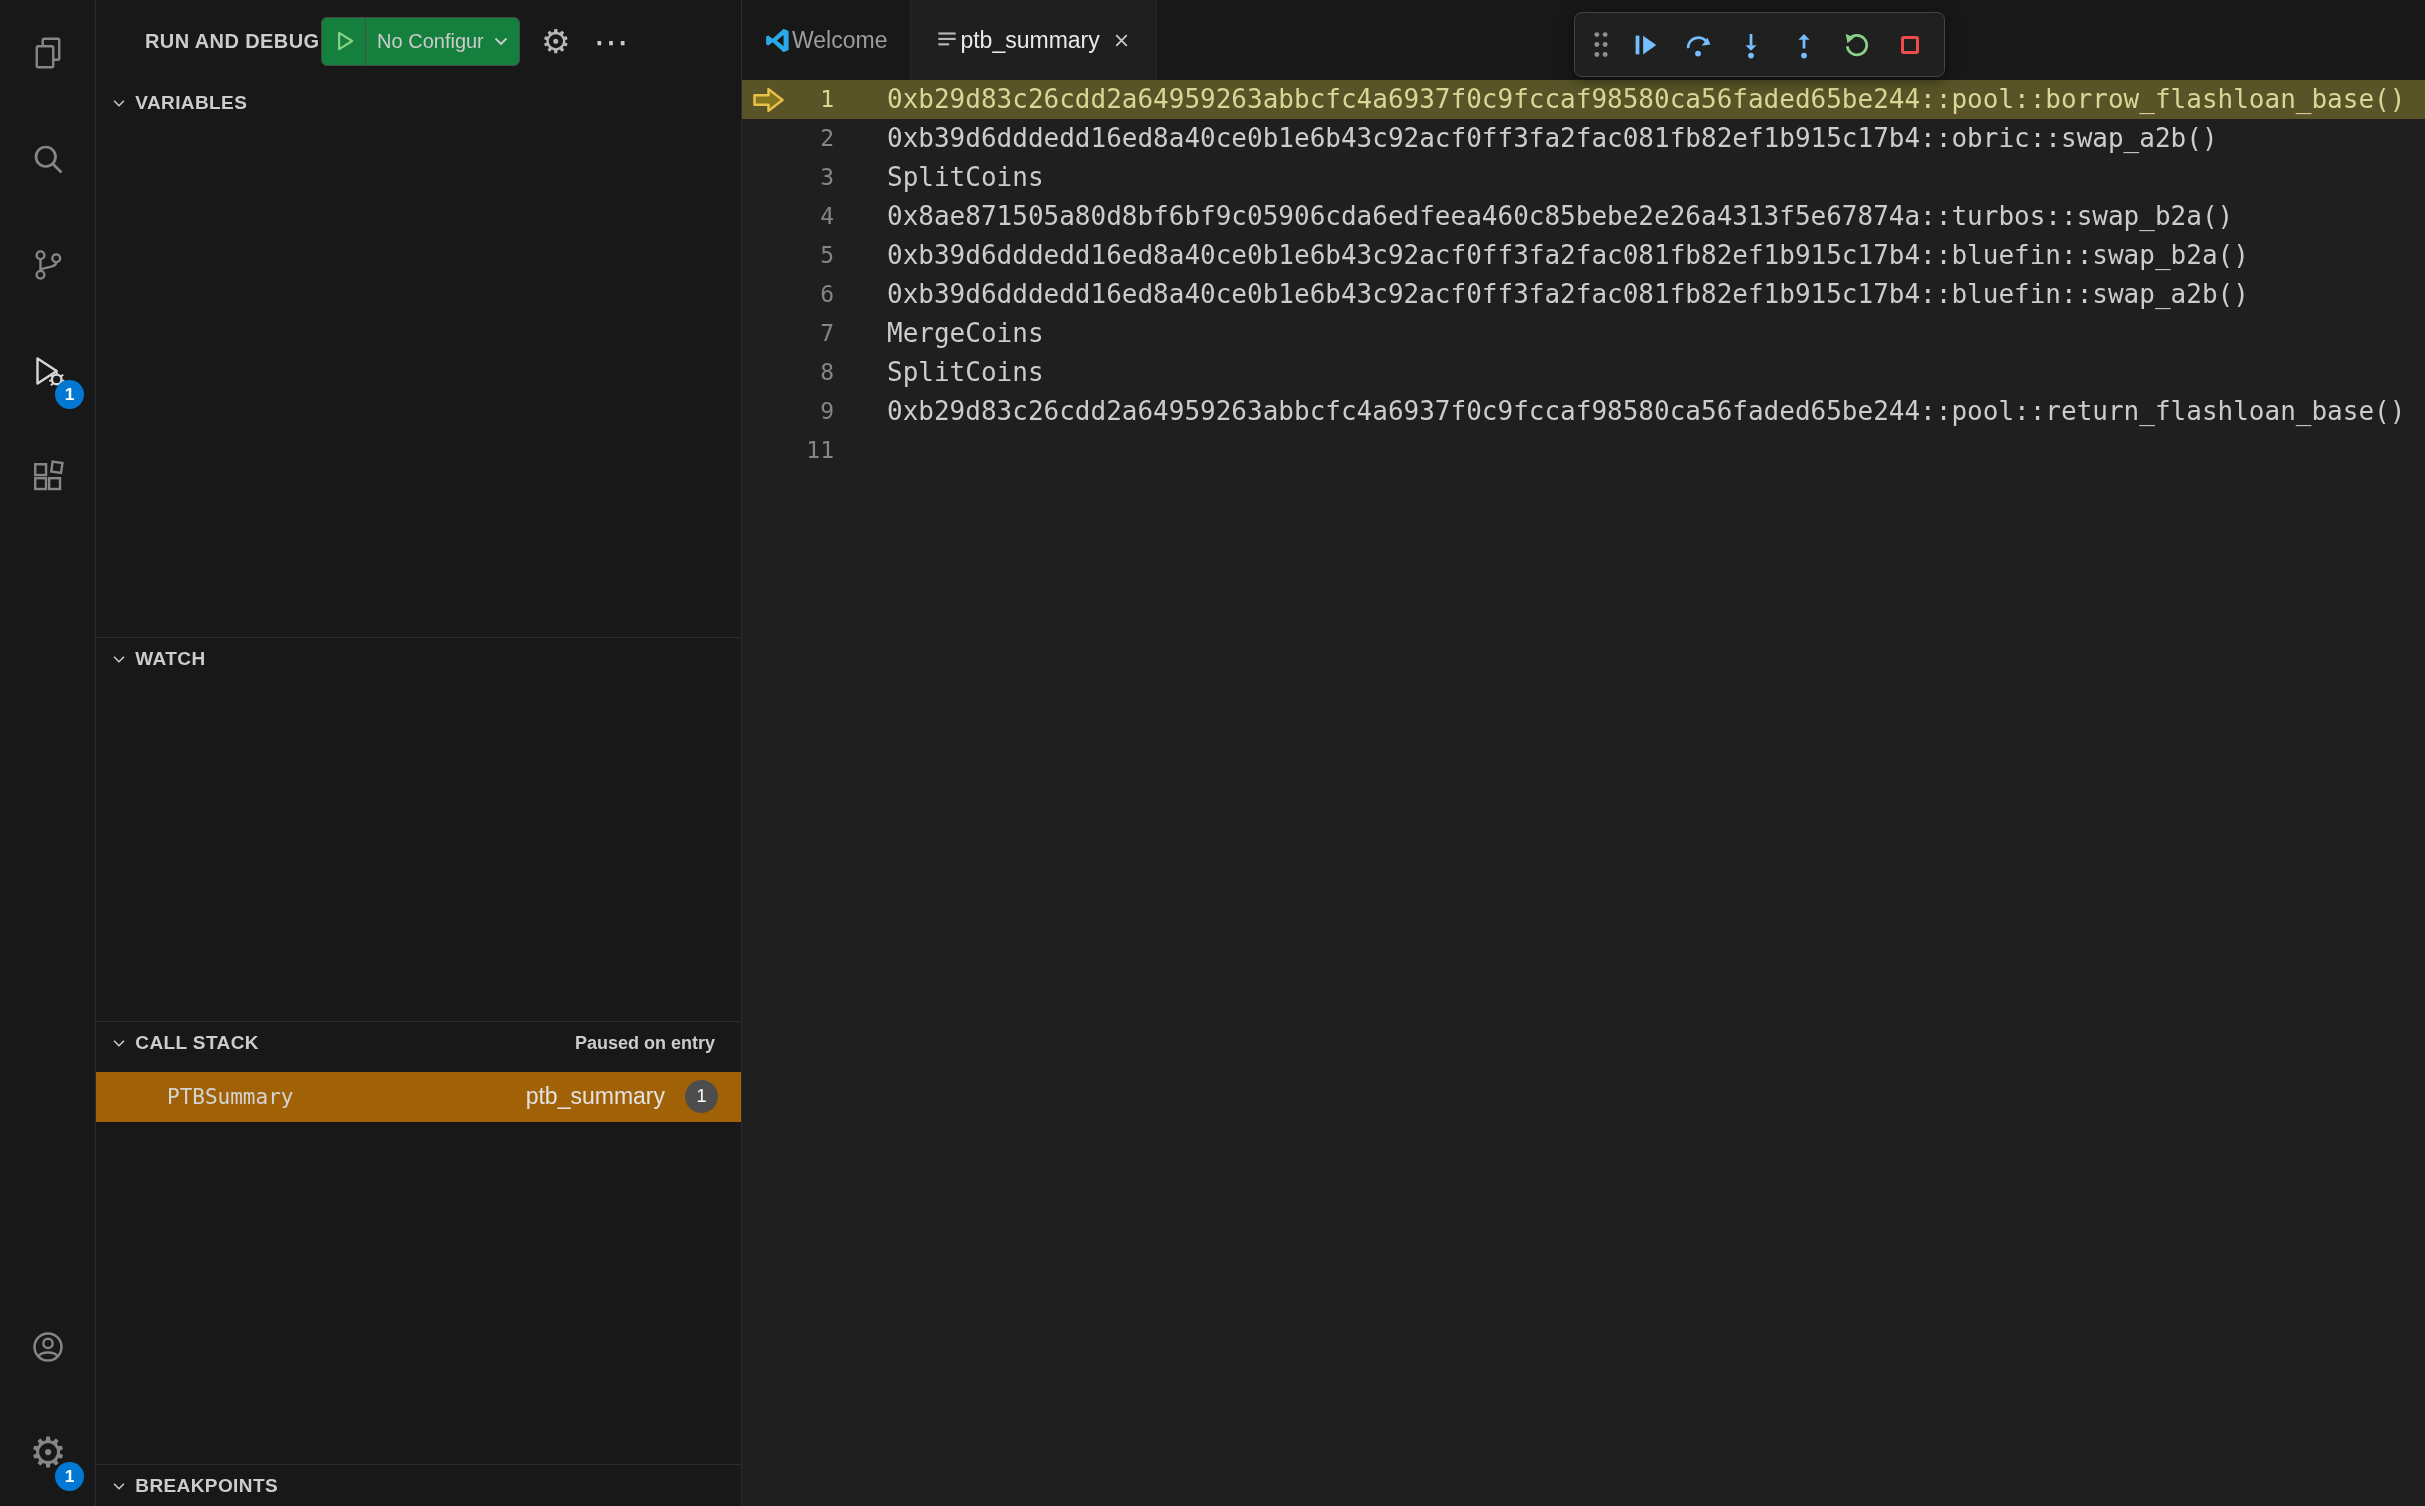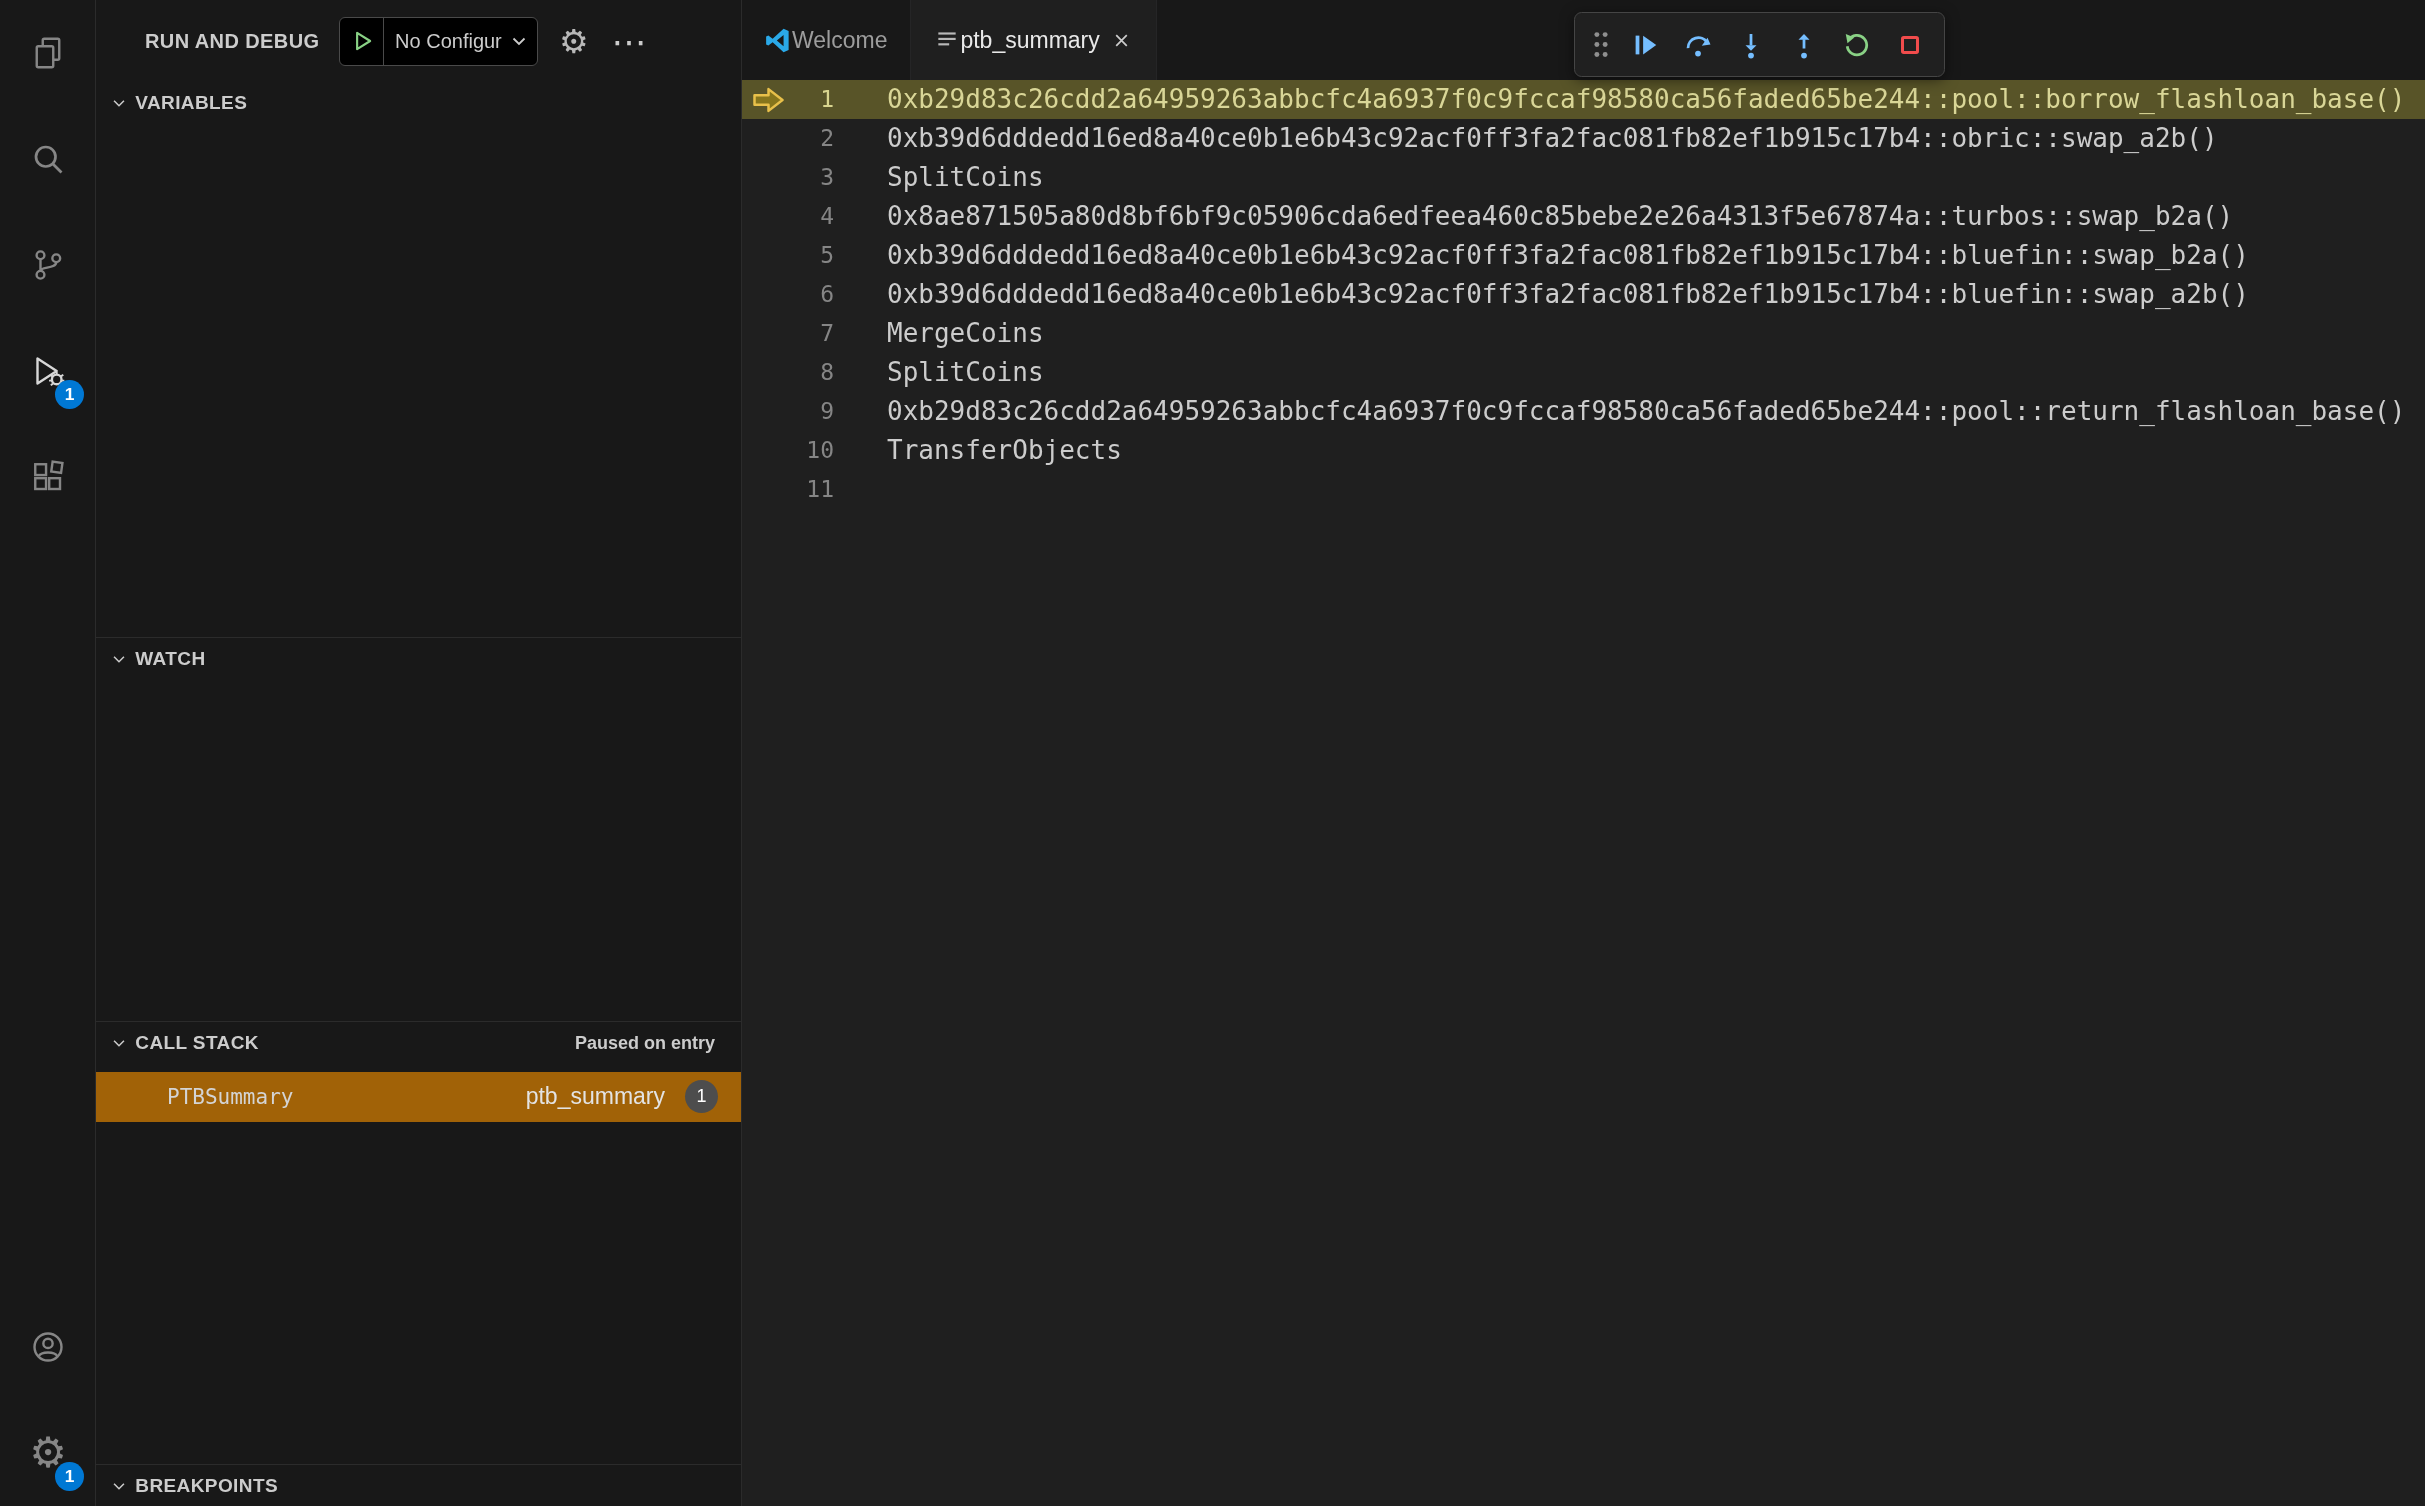--- a/index.html
+++ b/index.html
@@ -37,22 +37,22 @@
   .sidebar {
     width: 646px; flex: none; background: #181818; color: #cccccc;
     border-right: 0.8px solid #2b2b2b; display: flex; flex-direction: column;
   }
   .panel-header {
     height: 82px; flex: none; display: flex; align-items: center;
     padding-left: 49px; padding-right: 18px;
   }
   .panel-title { font-size: 20px; font-weight: bold; letter-spacing: 0.4px; color: #cccccc; white-space: nowrap; }
   .run-config {
-    margin-left: 20px; height: 49px; display: flex; align-items: center;
-    background: #000000; border: 1.5px solid #4a4a4a; border-radius: 6px;
+    margin-left: 2px; height: 49px; display: flex; align-items: center;
+    background: #15803d; border: 1.5px solid #4a4a4a; border-radius: 6px;
     cursor: pointer; overflow: hidden; flex: none;
   }
   .run-play {
     width: 44px; height: 100%; display: flex; align-items: center; justify-content: center;
     border-right: 1.5px solid #4a4a4a;
   }
   .run-label { font-size: 20px; color: #cccccc; padding: 0 7.6px 0 10.6px; white-space: nowrap; }
   .run-chevron { display: flex; align-items: center; padding-right: 7.6px; }
   .hdr-gear { margin-left: 21px; font-family: "DejaVu Sans", sans-serif; font-size: 33px; color: #b8b8b8; cursor: pointer; line-height: 1; }
   .hdr-more { margin-left: 23px; font-size: 35px; color: #cccccc; cursor: pointer; line-height: 1; letter-spacing: 1.5px; }
@@ -355,24 +355,19 @@
         <span class="linenum">8</span>
         <span class="code-text">SplitCoins</span>
       </div>
       <div class="code-line">
         <span class="glyph"></span>
         <span class="linenum">9</span>
         <span class="code-text">0xb29d83c26cdd2a64959263abbcfc4a6937f0c9fccaf98580ca56faded65be244::pool::return_flashloan_base()</span>
       </div>
       <div class="code-line">
         <span class="glyph"></span>
-        <span class="linenum">10</span>
-        <span class="code-text">TransferObjects</span>
-      </div>
-      <div class="code-line">
-        <span class="glyph"></span>
         <span class="linenum">11</span>
         <span class="code-text"></span>
       </div>
     </div>
   </div>
 </div>
 
 
 </body></html>

